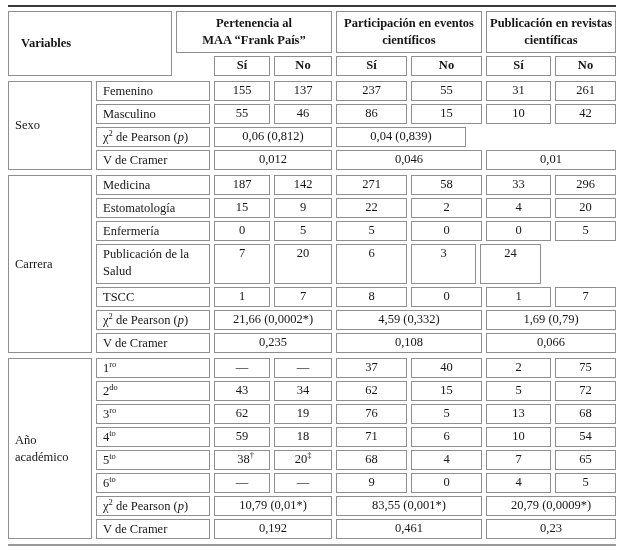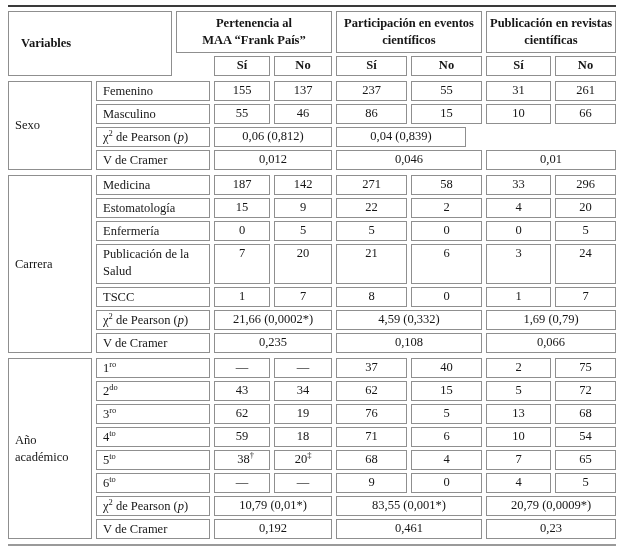--- a/index.html
+++ b/index.html
@@ -88,21 +88,21 @@
             <div class="cell val" style="width: 65px;">31</div>
             <div class="cell val" style="width: 61px;">261</div>
           </div>
           <div class="row">
             <div class="cell lbl">Masculino</div>
             <div class="cell val" style="width: 56px;">55</div>
             <div class="cell val" style="width: 58px;">46</div>
             <div class="cell val" style="width: 71px;">86</div>
             <div class="cell val" style="width: 71px;">15</div>
             <div class="cell val" style="width: 65px;">10</div>
-            <div class="cell val" style="width: 61px;">66</div>
+            <div class="cell val" style="width: 61px;">42</div>
           </div>
           <div class="row">
             <div class="cell lbl"><span>χ</span><sup>2</sup><span> de Pearson (</span><i>p</i><span>)</span></div>
             <div class="cell val" style="width: 118px;">0,06 (0,812)</div>
             <div class="cell val" style="width: 130px;">0,04 (0,839)</div>
           </div>
           <div class="row">
             <div class="cell lbl">V de Cramer</div>
             <div class="cell val" style="width: 118px;">0,012</div>
             <div class="cell val" style="width: 146px;">0,046</div>
@@ -137,21 +137,20 @@
             <div class="cell val" style="width: 58px;">5</div>
             <div class="cell val" style="width: 71px;">5</div>
             <div class="cell val" style="width: 71px;">0</div>
             <div class="cell val" style="width: 65px;">0</div>
             <div class="cell val" style="width: 61px;">5</div>
           </div>
           <div class="row">
             <div class="cell lbl tall">Publicación de la Salud</div>
             <div class="cell val tall" style="width: 56px;">7</div>
             <div class="cell val tall" style="width: 58px;">20</div>
-            <div class="cell val tall" style="width: 71px;">21</div>
             <div class="cell val tall" style="width: 71px;">6</div>
             <div class="cell val tall" style="width: 65px;">3</div>
             <div class="cell val tall" style="width: 61px;">24</div>
           </div>
           <div class="row">
             <div class="cell lbl">TSCC</div>
             <div class="cell val" style="width: 56px;">1</div>
             <div class="cell val" style="width: 58px;">7</div>
             <div class="cell val" style="width: 71px;">8</div>
             <div class="cell val" style="width: 71px;">0</div>

